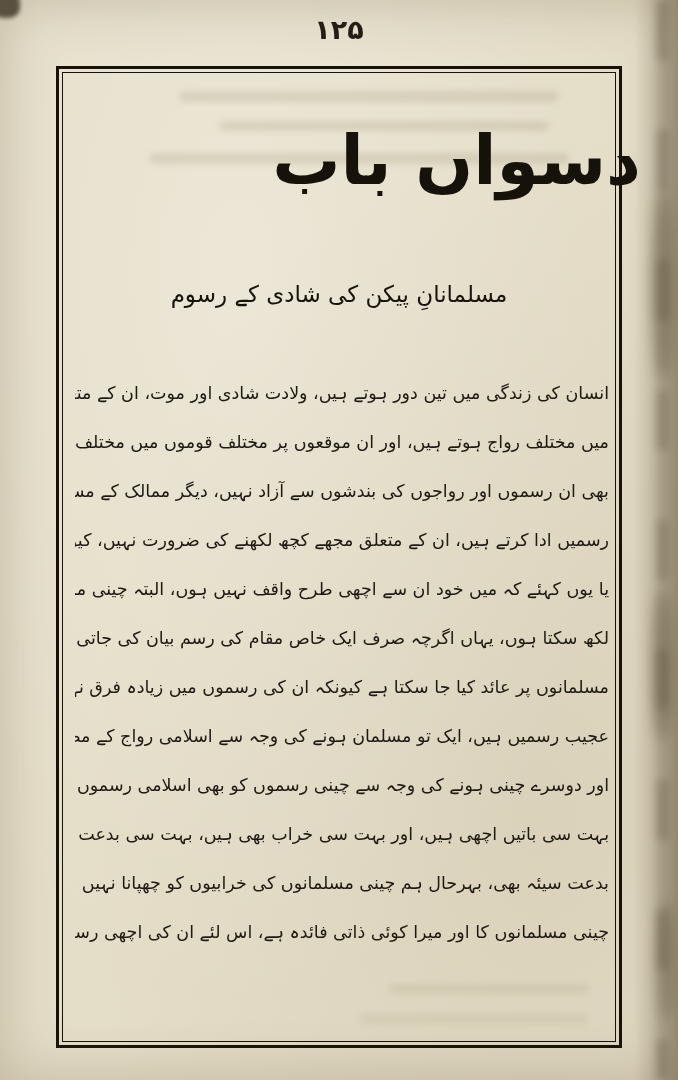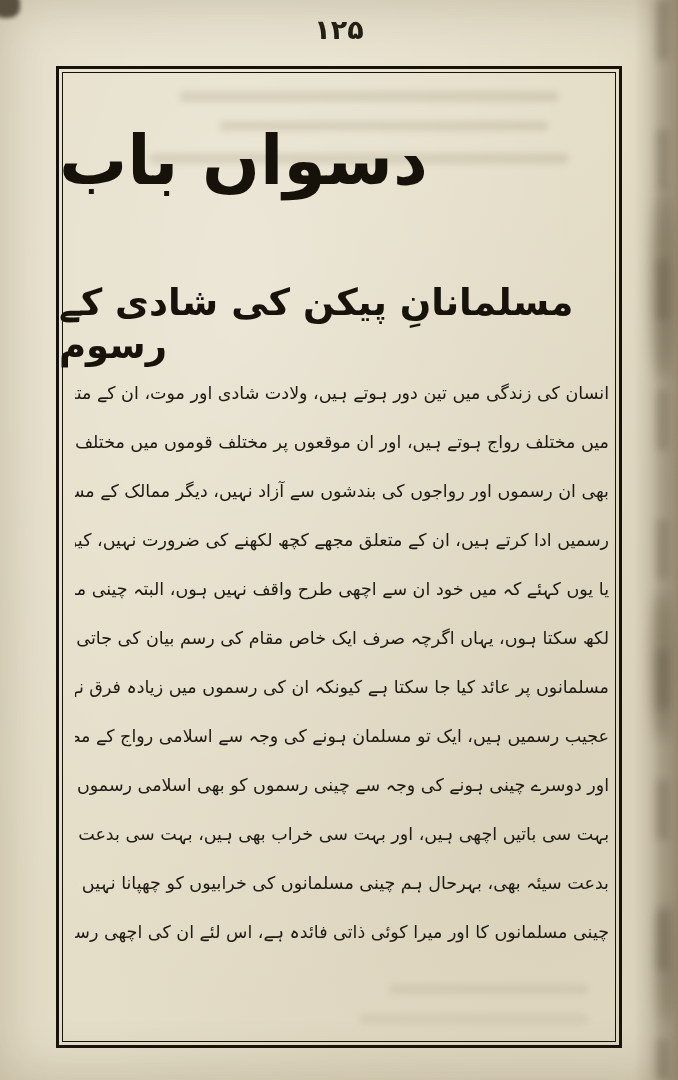--- a/index.html
+++ b/index.html
@@ -104,34 +104,35 @@
   .frame-inner {
     position: absolute;
     left: 3px; top: 3px; right: 3px; bottom: 3px;
     border: 1px solid #17130b;
     pointer-events: none;
   }
   .chapter-title {
     position: absolute;
     left: 0; top: 52px;
     width: 100%;
-    text-align: left;
+    text-align: right;
     direction: rtl;
     font-size: 68px;
     font-weight: bold;
     color: #16120a;
+    padding-left: 22px;
   }
   .chapter-subtitle {
     position: absolute;
     left: 0; top: 212px;
     width: 100%;
-    text-align: left;
+    text-align: center;
     direction: rtl;
-    font-size: 37px;
-    font-weight: bold;
+    font-size: 23px;
+    font-weight: normal;
     color: #17130b;
   }
   .body-text {
     position: absolute;
     left: 16px; top: 300px;
     width: 534px;
     direction: rtl;
   }
   .text-line {
     font-size: 17.5px;

